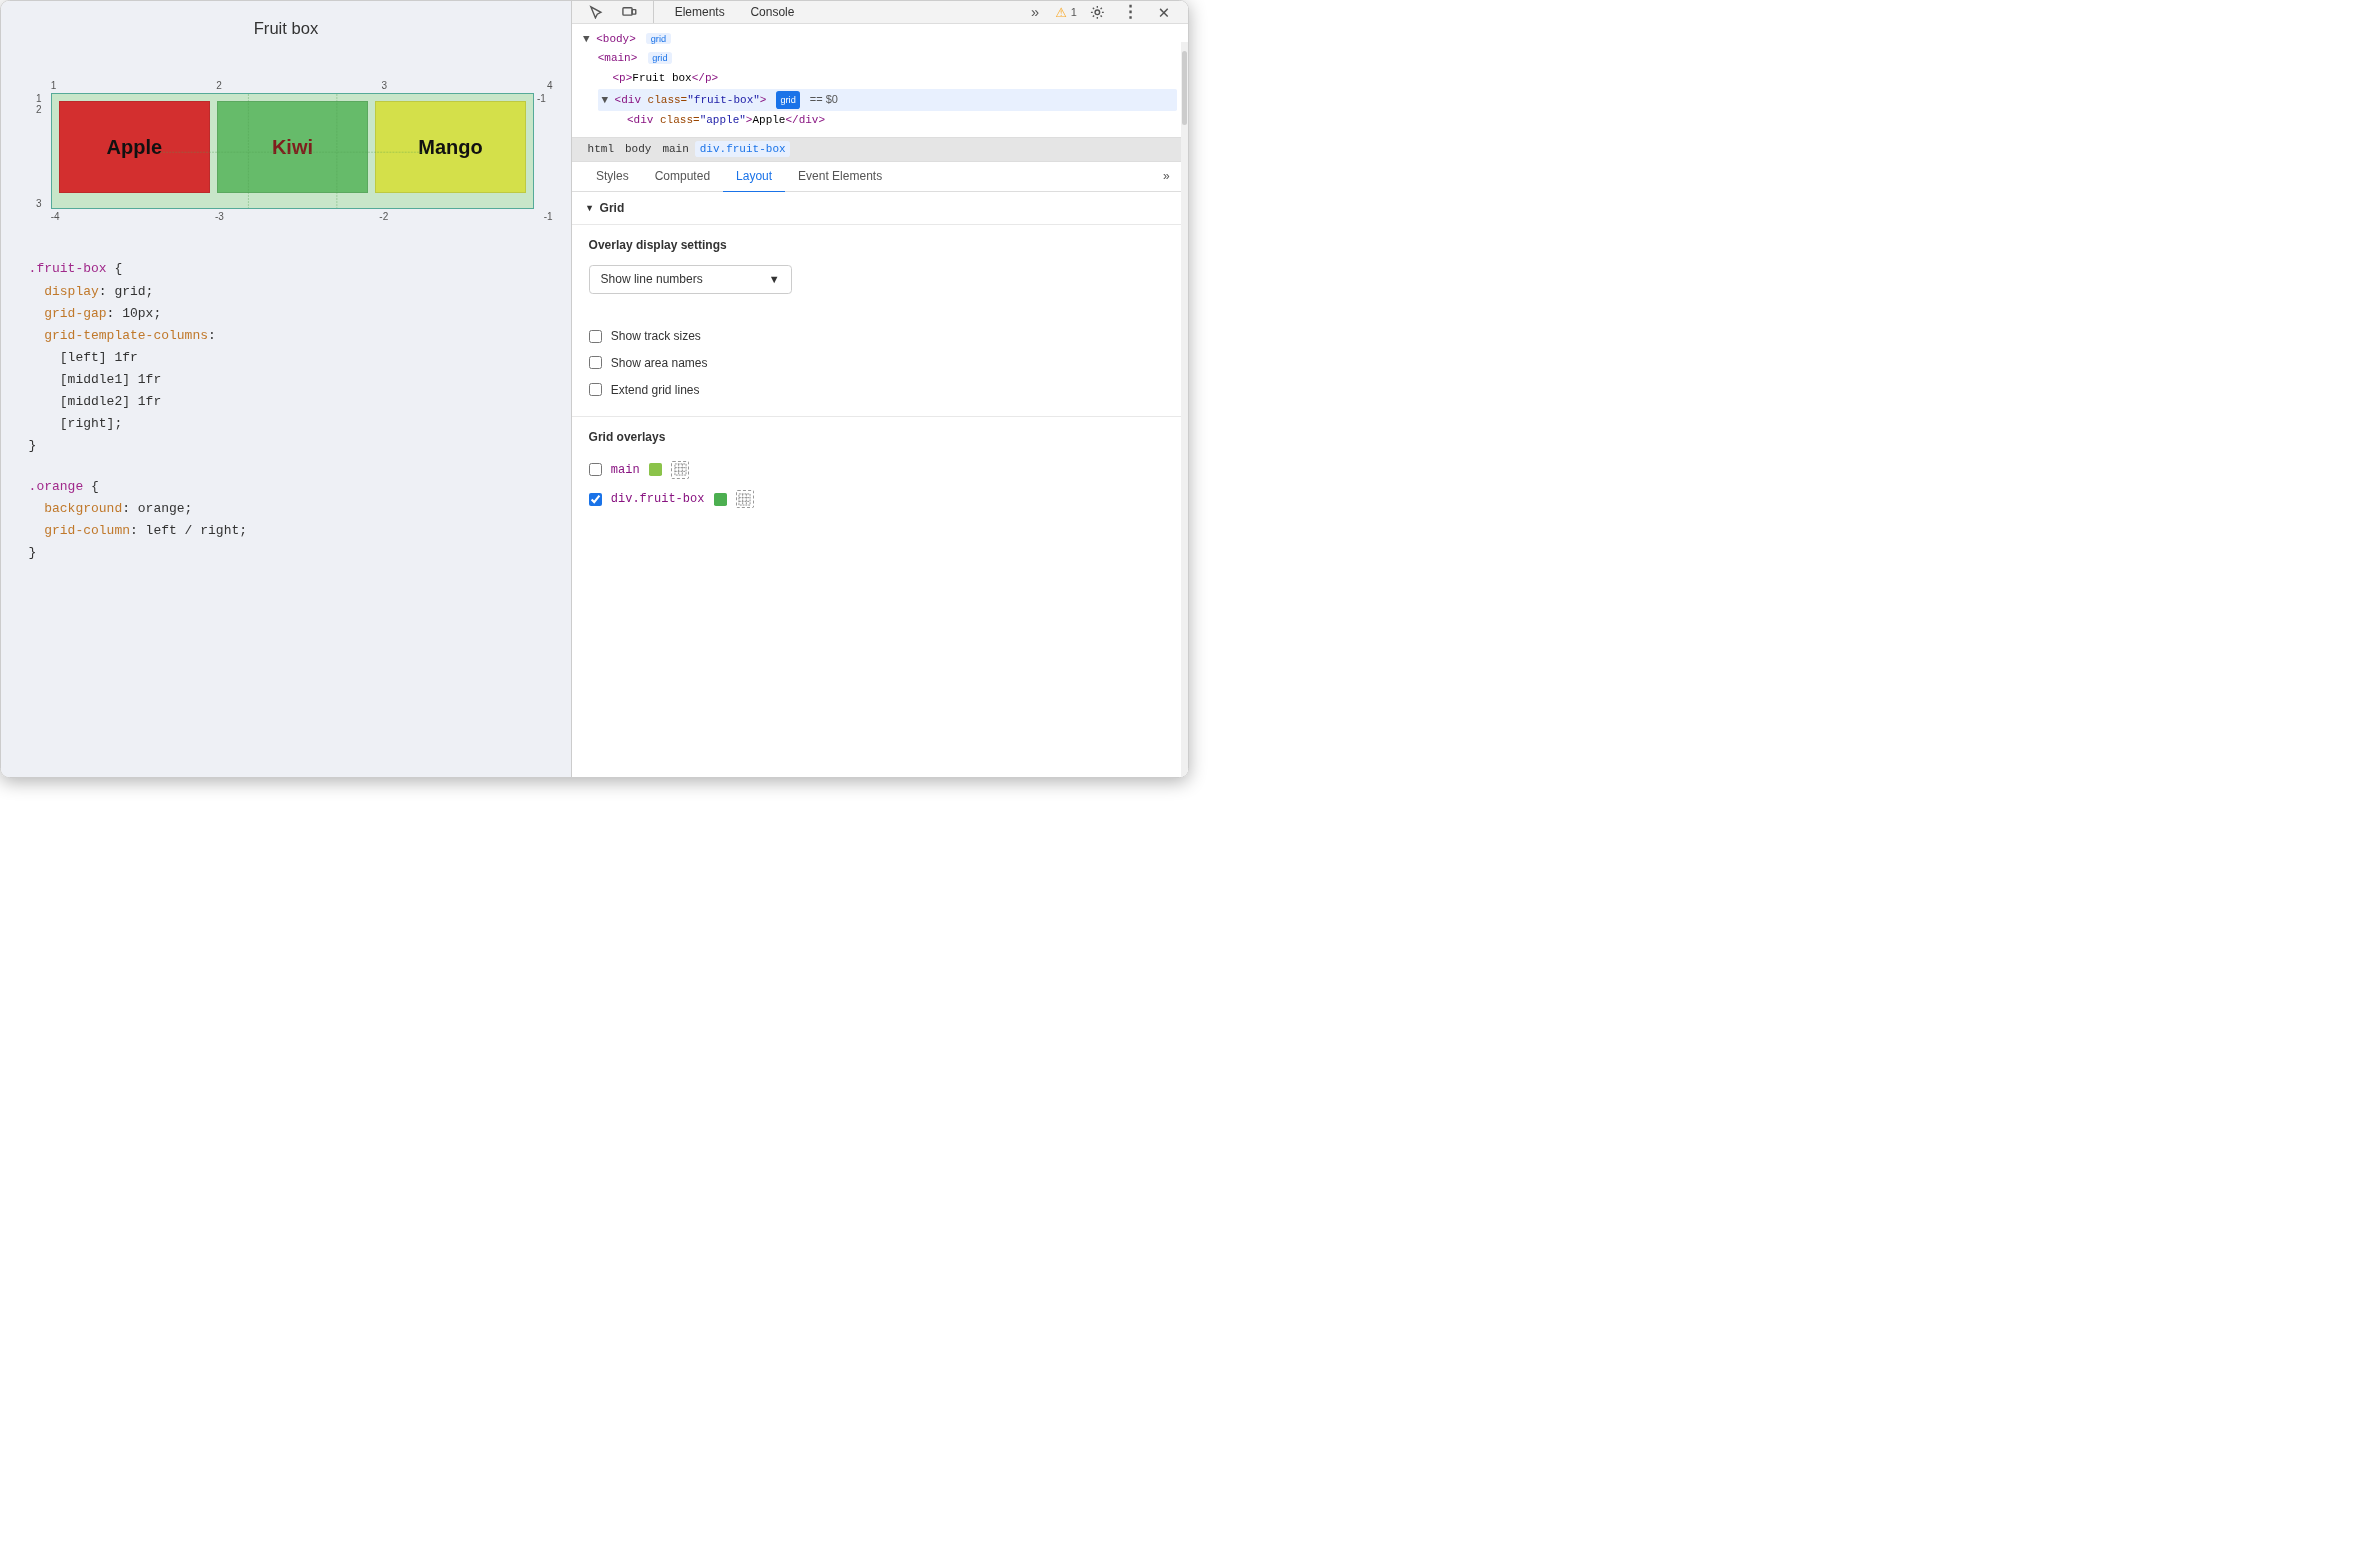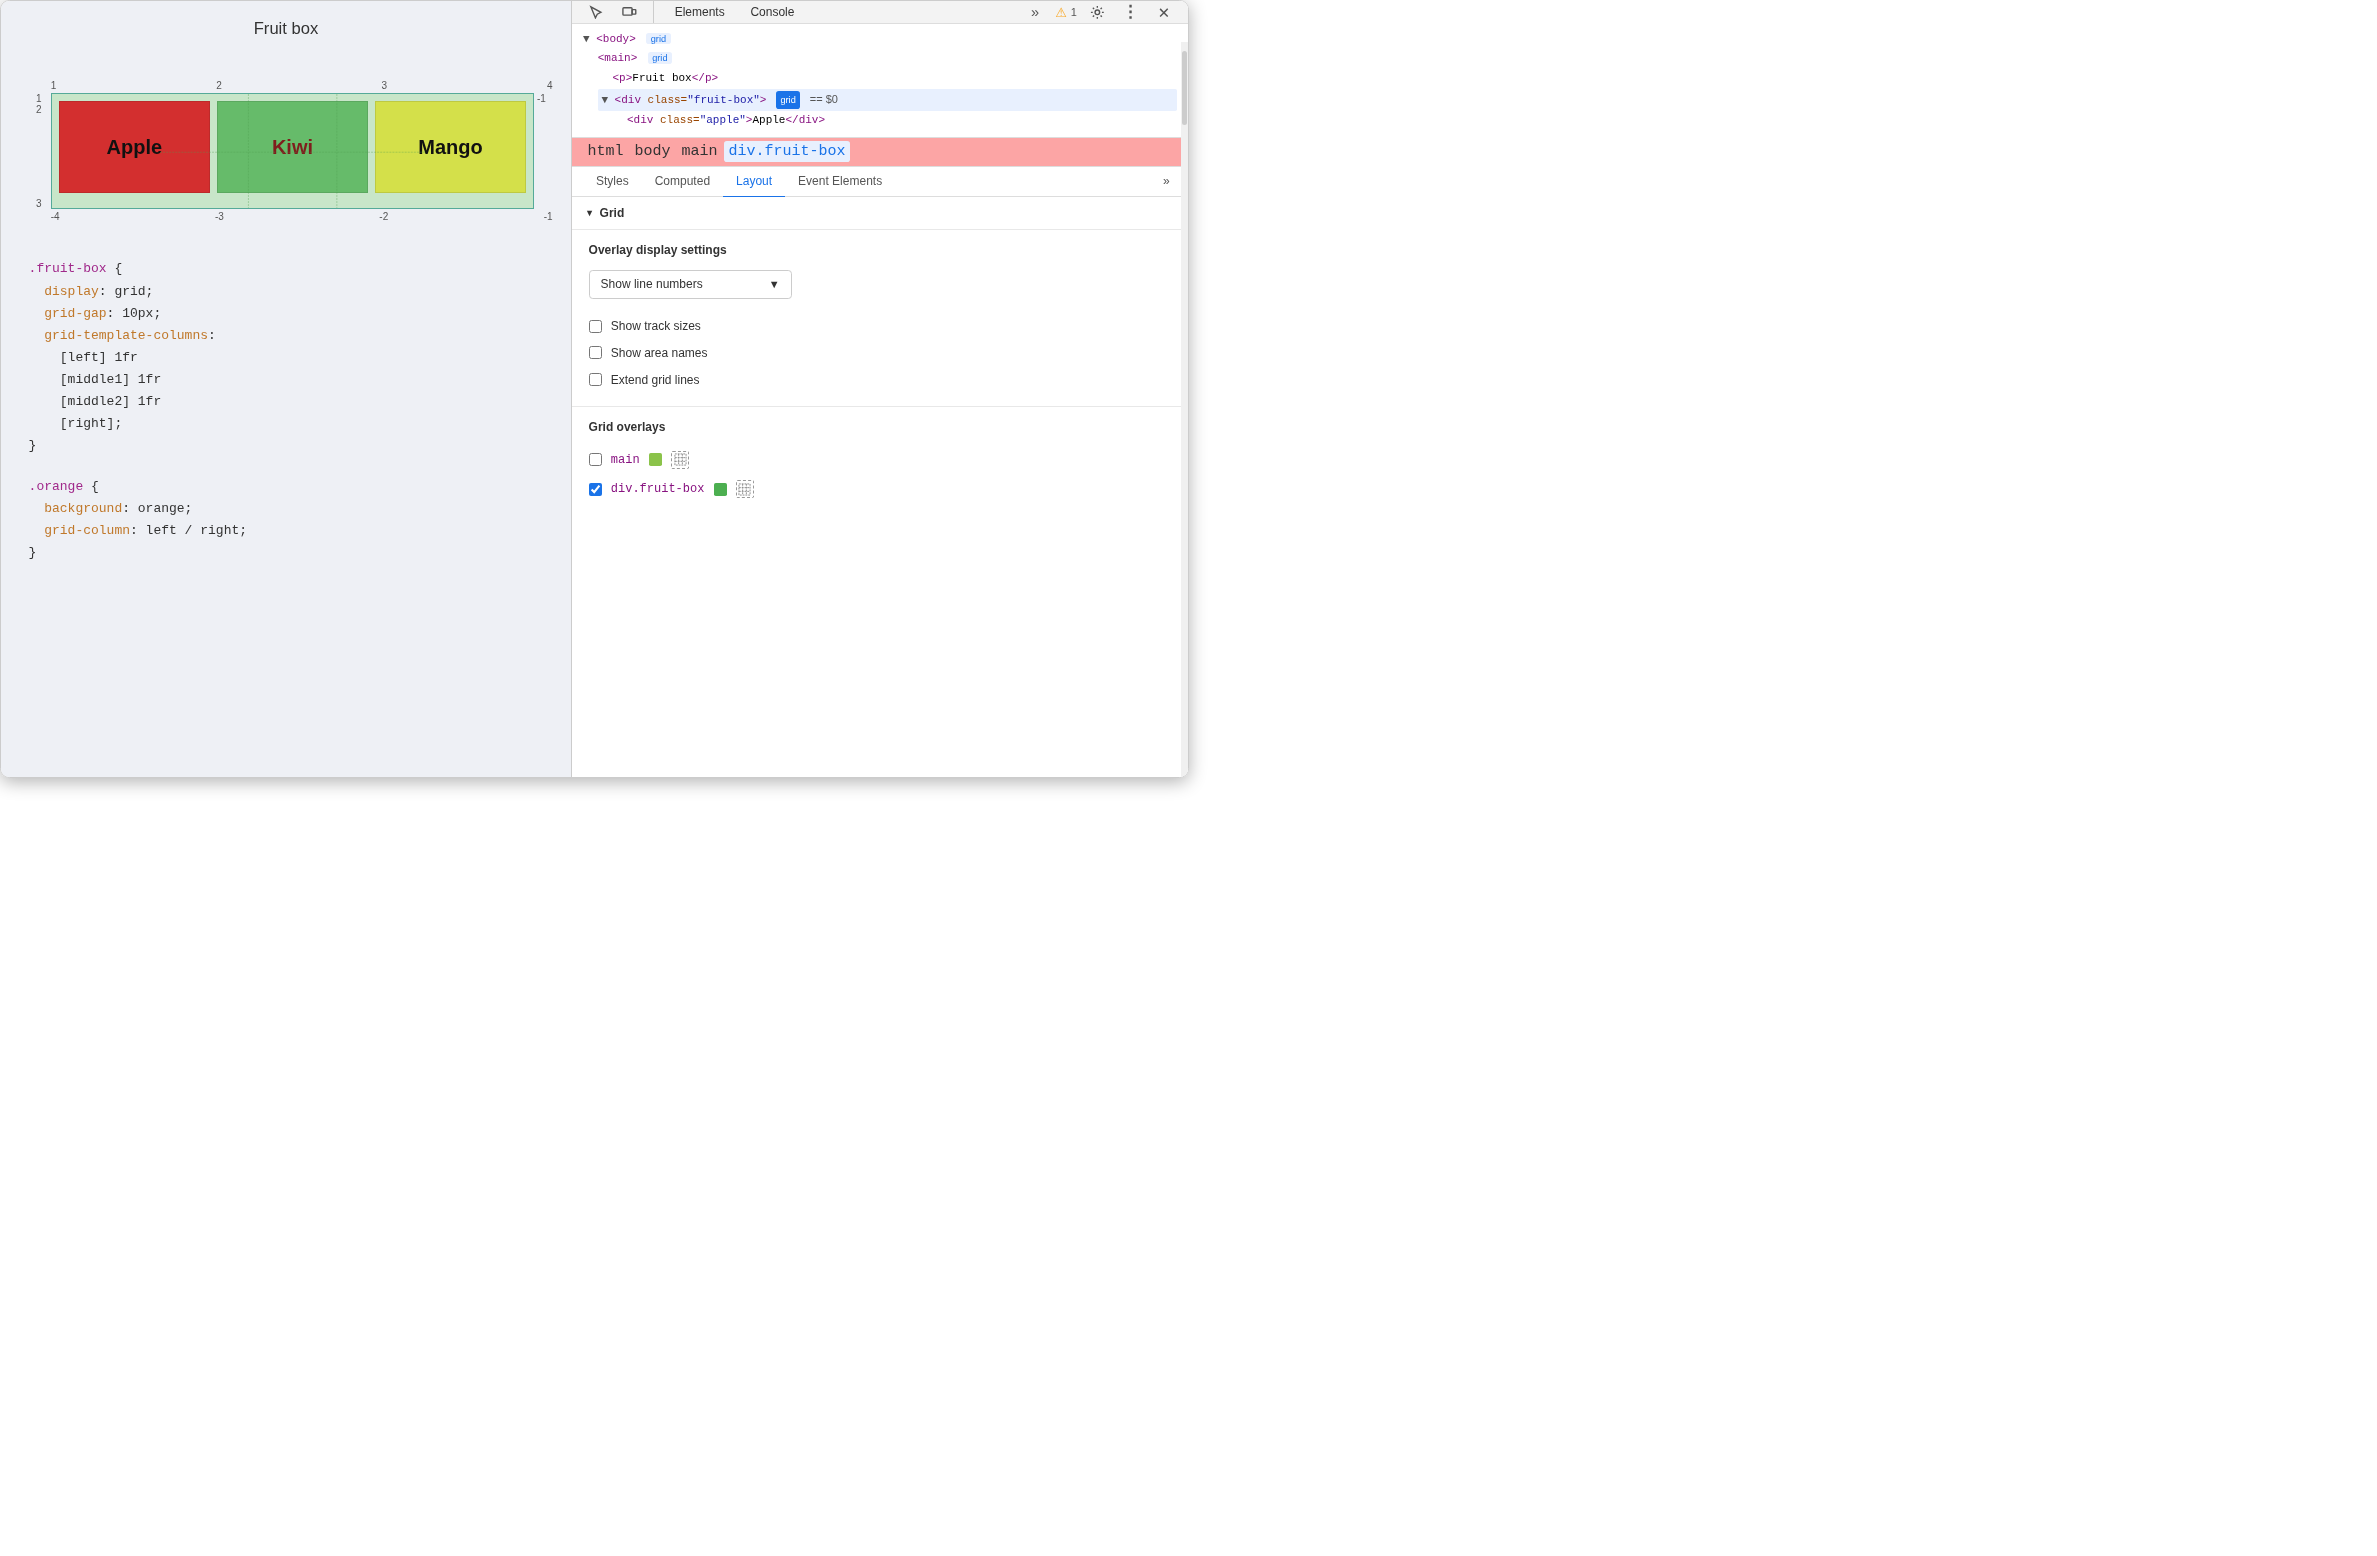--- a/index.html
+++ b/index.html
@@ -172,26 +172,26 @@
     }
 
     .dollar-zero {
       color: #555;
       font-family: sans-serif;
     }
 
     
     .breadcrumb-trail {
       padding: 3.7px 11px;
-      background: #fca5a5;
+      background: #e5e5e5;
       border-bottom: 0.9px solid #ddd;
       display: flex;
       align-items: center;
       gap: 1.8px;
-      font-size: 15px;
+      font-size: 11px;
       font-family: "Courier New", monospace;
     }
 
     .bc-item {
       color: #333;
       padding: 1.8px 4.6px;
       border-radius: 2.8px;
       cursor: pointer;
     }
     .bc-item.active {
@@ -257,21 +257,21 @@
     }
 
     .overlay-title {
       font-size: 12px;
       font-weight: 600;
       color: #333;
       margin-bottom: 13px;
     }
 
     .dropdown-row {
-      margin-bottom: 14px;
+      margin-bottom: 29px;
     }
 
     .custom-select {
       display: flex;
       align-items: center;
       justify-content: space-between;
       border: 0.9px solid #ccc;
       border-radius: 3.7px;
       padding: 6.4px 11px;
       background: #fff;

